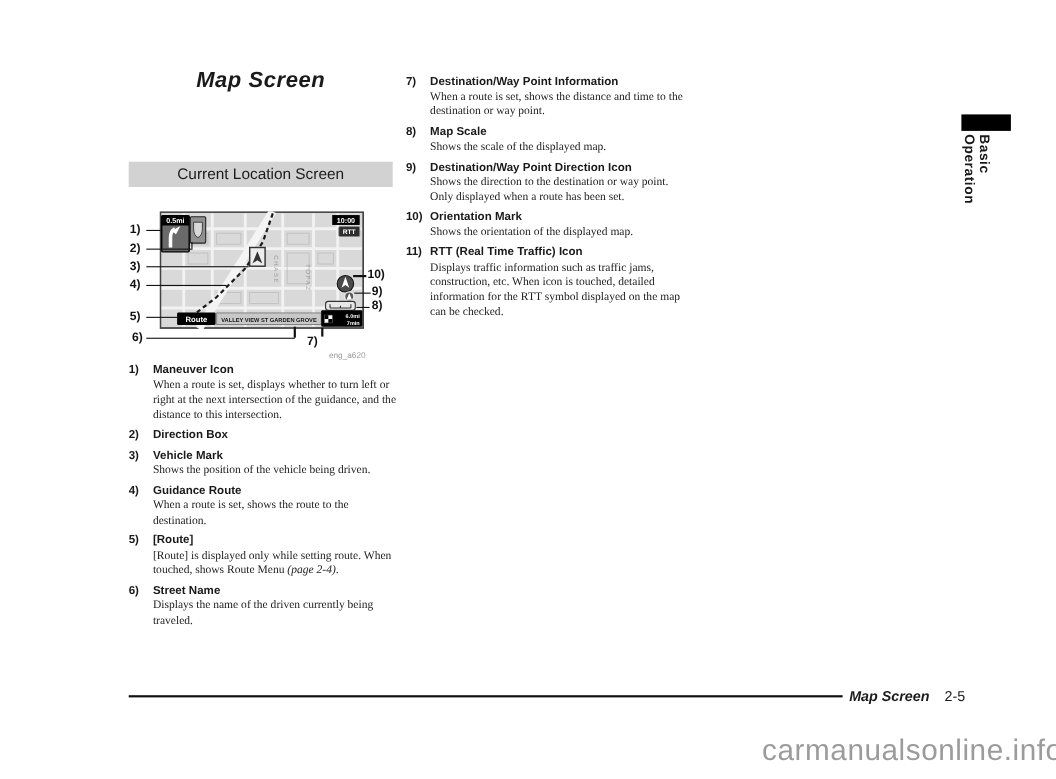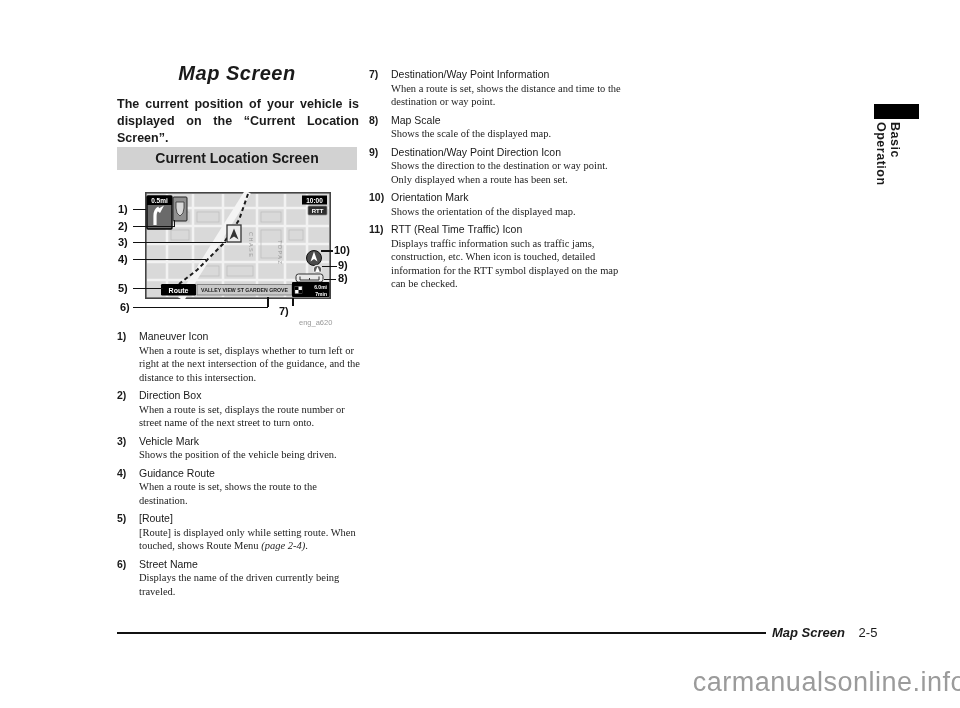--- a/index.html
+++ b/index.html
@@ -13,40 +13,40 @@
     position:absolute; left:105px; top:62px; width:240px;
     font-size:20px; font-weight:bold; font-style:italic; text-align:center;
     letter-spacing:0.5px;
   }
   .intro {
     position:absolute; left:105px; top:96px; width:242px;
     font-size:12.5px; font-weight:bold; line-height:17px; text-align:justify;
   }
   .section-bar {
     position:absolute; left:105px; top:147px; width:240px; height:23px;
-    background:#d2d2d2; text-align:center; font-size:14px; font-weight:bold;
+    background:#d2d2d2; text-align:center; font-size:14px; font-weight:normal;
     line-height:23px;
   }
 
   
   .map-svg { position:absolute; left:133px; top:192px; }
   .callout { position:absolute; font-size:11px; font-weight:bold; color:#111; }
   .lead-h { position:absolute; height:1.6px; background:#111; }
   .lead-v { position:absolute; width:1.6px; background:#111; }
   .fig-caption { position:absolute; left:287px; top:318px; font-size:7.5px; color:#999; }
   svg text { font-family:"Liberation Sans", sans-serif; }
 
   
   .list { position:absolute; font-size:10.5px; line-height:13.5px; }
   .list-left { left:105px; top:330px; width:245px; }
   .list-right { left:357px; top:68px; width:262px; }
   .item { display:flex; margin-bottom:5px; }
   .item .num { flex:0 0 22px; font-weight:bold; }
   .item .body { flex:1; }
-  .item-title { font-weight:normal; }
+  .item-title { font-weight:bold; }
   .item-desc { color:#222;font-family:Liberation Serif, serif; }
 
   
   .side-tab-block { position:absolute; left:862px; top:104px; width:45px; height:15px; background:#000; }
   .side-tab-label {
     position:absolute; left:862px; top:122px; height:100px;
     writing-mode:vertical-rl; font-size:12.5px; font-weight:bold; letter-spacing:0.5px;
   }
 
   
@@ -58,21 +58,20 @@
     position:absolute; right:6px; top:667px; font-size:27px; color:#9b9b9b;
     letter-spacing:0.5px;
   }
 </style>
 </head>
 <body>
 
 <div class="page">
 
   <div class="doc-title">Map Screen</div>
-  <div class="intro">The current position of your vehicle is displayed on the “Current Location Screen”.</div>
   <div class="section-bar">Current Location Screen</div>
 
   <svg class="map-svg" width="186" height="107" viewBox="0 0 186 107" xmlns="http://www.w3.org/2000/svg">
 
     <rect x="0.8" y="0.8" width="184.4" height="105.4" fill="#d9d9d9" stroke="#444" stroke-width="1.6"></rect>
 
     <g stroke="#f2f2f2" stroke-width="2.6">
       <line x1="2" y1="16" x2="184" y2="16"></line>
       <line x1="2" y1="34" x2="184" y2="34"></line>
       <line x1="2" y1="52" x2="184" y2="52"></line>
@@ -197,21 +196,20 @@
       <span class="num">1)</span>
       <div class="body">
         <div class="item-title">Maneuver Icon</div>
         <div class="item-desc">When a route is set, displays whether to turn left or right at the next intersection of the guidance, and the distance to this intersection.</div>
       </div>
     </div>
     <div class="item">
       <span class="num">2)</span>
       <div class="body">
         <div class="item-title">Direction Box</div>
-        <div class="item-desc">When a route is set, displays the route number or street name of the next street to turn onto.</div>
       </div>
     </div>
     <div class="item">
       <span class="num">3)</span>
       <div class="body">
         <div class="item-title">Vehicle Mark</div>
         <div class="item-desc">Shows the position of the vehicle being driven.</div>
       </div>
     </div>
     <div class="item">

